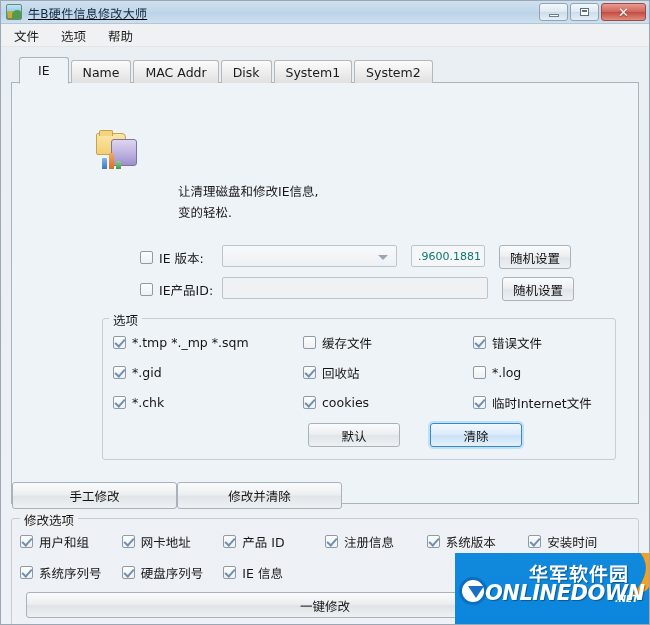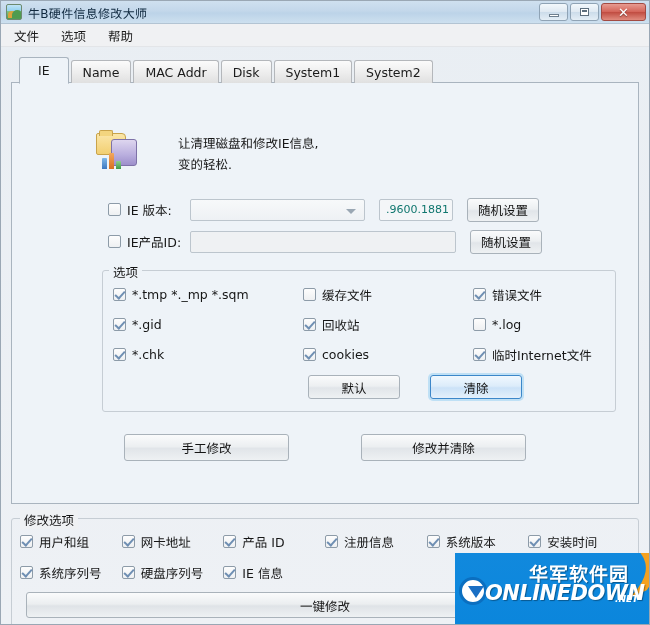--- a/index.html
+++ b/index.html
@@ -23,20 +23,21 @@
 
   
   .titlebar {
     position: relative;
     height: 23px;
     background: linear-gradient(to bottom, #cfe0ef 0%, #c3d7ea 45%, #bcd3e8 55%, #cde0ef 100%);
     border-bottom: 1px solid #b3c4d3;
     display: flex;
     align-items: center;
     padding-left: 5px;
+    text-decoration: underline;
   }
   .app-icon {
     width: 16px; height: 16px;
     margin-right: 6px;
     position: relative;
     border-radius: 2px;
     background: linear-gradient(to bottom, #bfe4f6 0%, #8fd0ef 45%, #7ac47f 46%, #4e9a52 100%);
     border: 1px solid #6d8a6f;
     overflow: hidden;
     flex: none;
@@ -200,29 +201,30 @@
   .bi-bars i:nth-child(1){ height: 11px; background: linear-gradient(to bottom,#7fb7e8,#3d78c0); }
   .bi-bars i:nth-child(2){ height: 16px; background: linear-gradient(to bottom,#f2a85e,#d86f20); }
   .bi-bars i:nth-child(3){ height:  8px; background: linear-gradient(to bottom,#8fd08f,#3f9a47); }
 
   .desc {
     margin-left: 40px;
     font-size: 12.5px;
     color: #171717;
     line-height: 21px;
     padding-top: 2px;
+    margin-top: 48px;
   }
 
   
   .field-rows { padding: 22px 0 0 96px; }
   .field-row {
     display: flex;
-    align-items: center;
     height: 25px;
     margin-bottom: 7px;
+    margin-left: 32px;
   }
   .cb {
     width: 13px; height: 13px;
     border: 1px solid #8d9ba8;
     background: linear-gradient(to bottom, #fdfdfd, #eef0f2);
     border-radius: 2px;
     display: inline-block;
     position: relative;
     flex: none;
     cursor: pointer;
@@ -326,22 +328,20 @@
   .btn-clear {
     width: 92px;
     border: 1px solid #3c87c9;
     background: linear-gradient(to bottom, #f0f8fe 0%, #dcecfa 46%, #cbe2f7 54%, #e4f0fb 100%);
     box-shadow: 0 0 0 2px #bfe0f5;
   }
 
   
   .tab-actions {
     display: flex;
-    justify-content: center;
-    gap: 72px;
     padding-top: 22px;
   }
   .btn-wide { width: 165px; height: 27px; }
 
   
   .modgroup {
     position: relative;
     margin: 14px 10px 0 10px;
     border: 1px solid #c6cdd4;
     border-radius: 3px;

